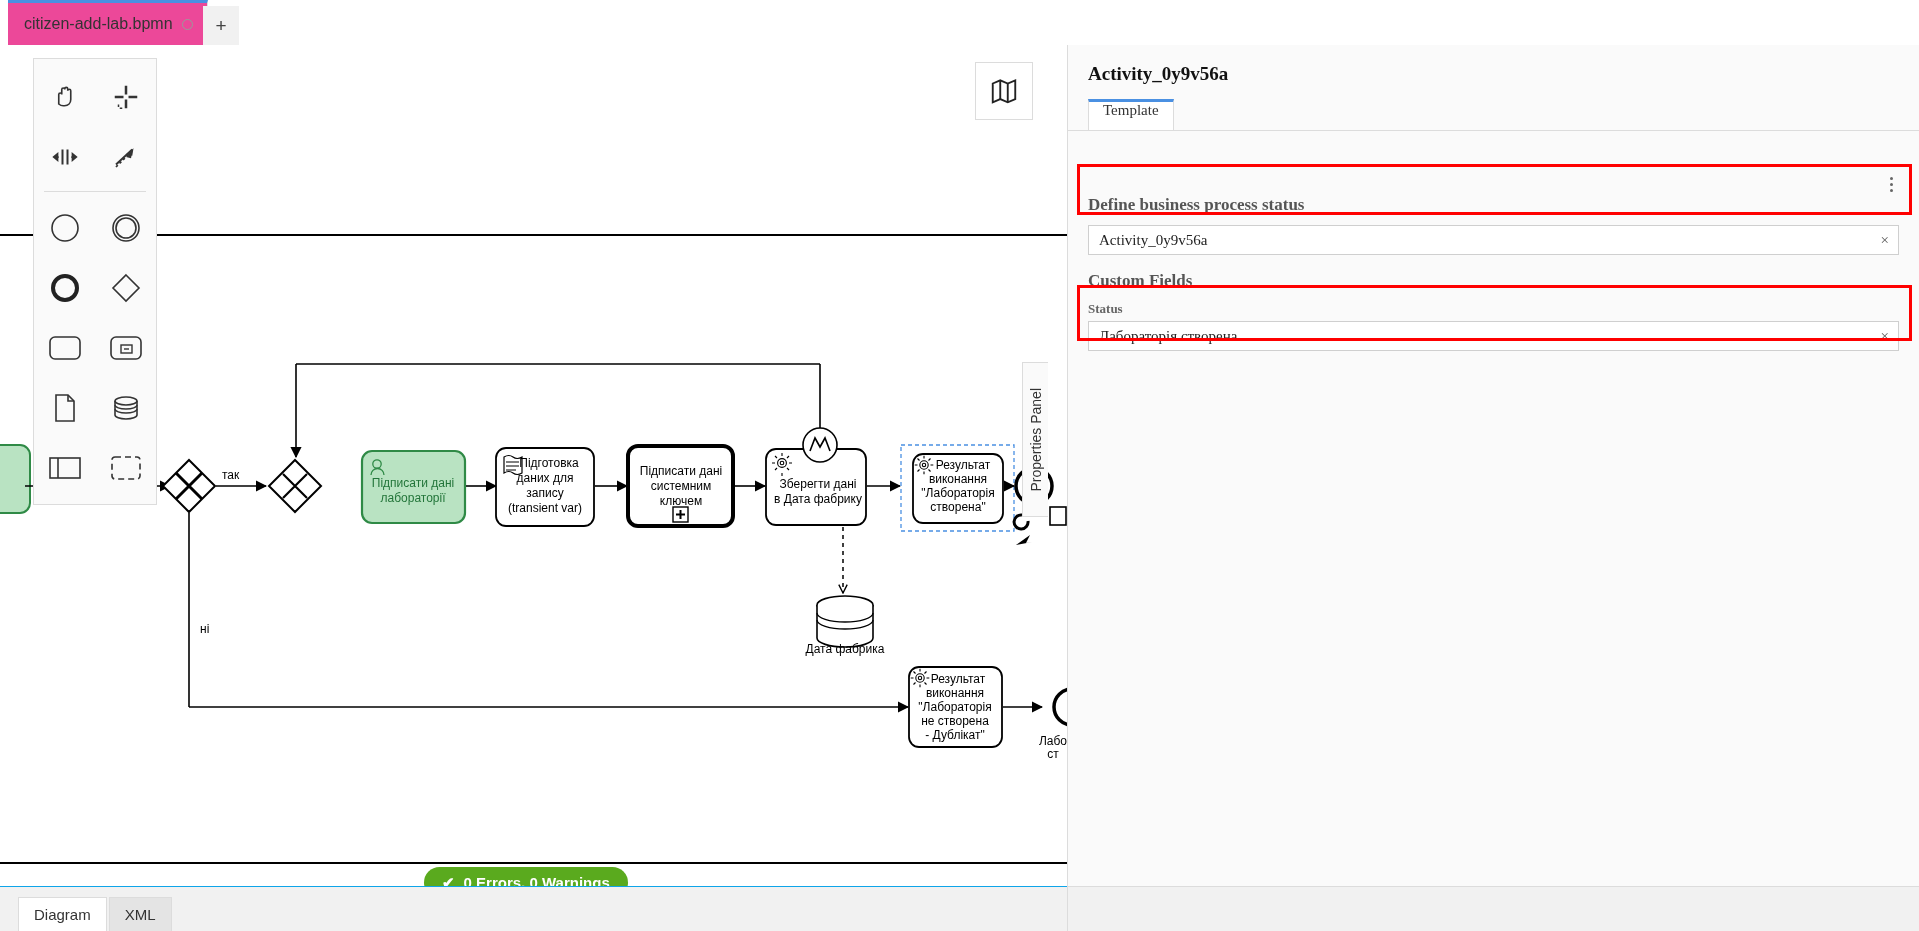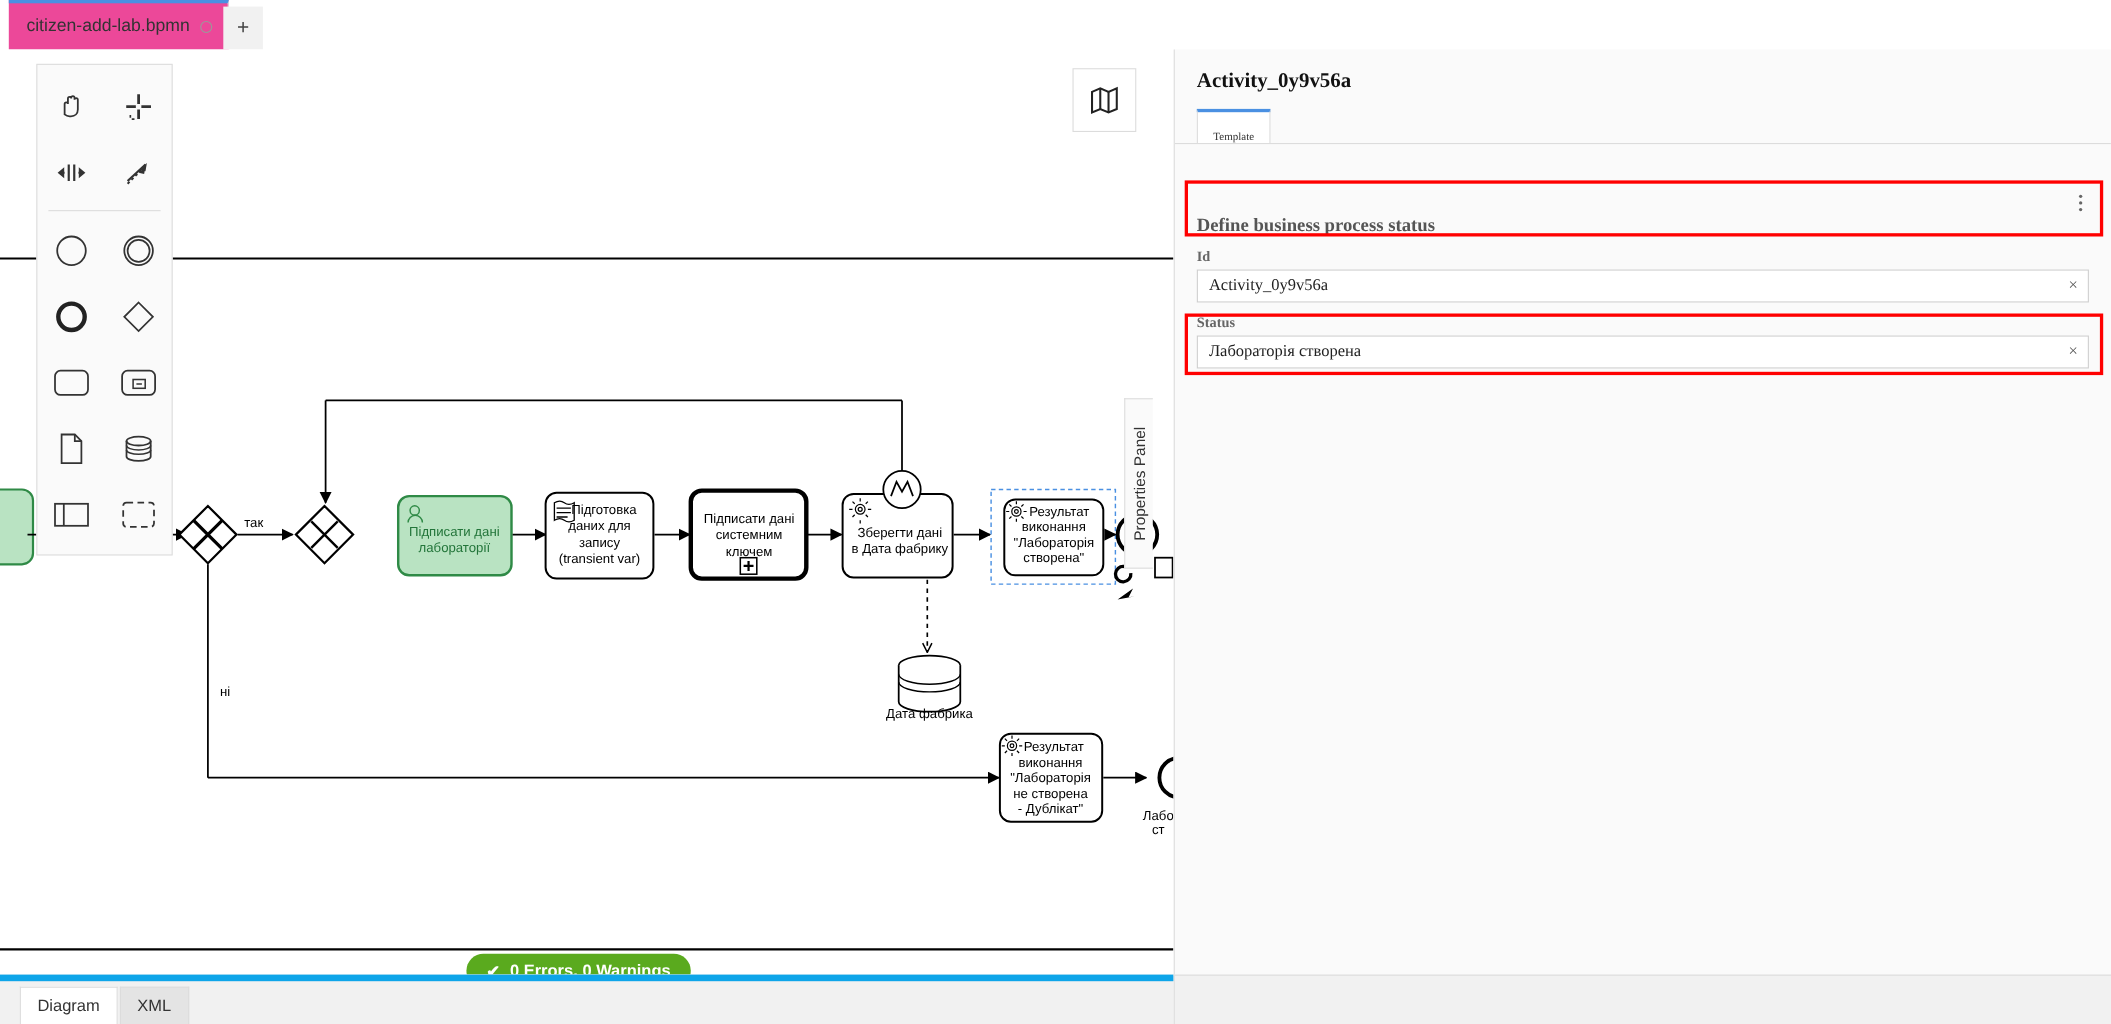--- a/index.html
+++ b/index.html
@@ -89,21 +89,21 @@
   }
   #panel-handle span {
     writing-mode: vertical-rl; transform: rotate(180deg);
     font-size: 14px; color: #333; white-space: nowrap;
   }
 
   
   #viewtabs {
     position: absolute; left: 0; top: 886px;
     width: 1067px; height: 45px;
-    background: #f1f1f1; border-top: 6px solid #0ea5e9;
+    background: #f1f1f1; border-top: 1px solid #0ea5e9;
     display: flex; align-items: flex-end; padding-left: 18px; gap: 2px;
   }
   .view-tab {
     height: 34px; padding: 0 15px;
     display: flex; align-items: center;
     font-size: 15px; color: #333; cursor: pointer;
     background: #e4e4e4; border: 1px solid #dcdcdc; border-bottom: none;
   }
   .view-tab.active { background: #ffffff; }
 
@@ -119,22 +119,22 @@
     margin: 18px 0 0 20px;
     font-size: 19px; font-weight: bold; color: #111;
   }
   #props-tabs {
     margin-top: 14px; padding-left: 20px;
     border-bottom: 1px solid #dcdcdc;
     display: flex; align-items: flex-end; height: 32px;
   }
   .ptab {
     height: 31px; padding: 0 14px;
-    display: flex; align-items: flex-end;
-    font-size: 10px; color: #333; cursor: pointer;
+    display: flex; align-items: flex-start;
+    font-size: 15px; color: #333; cursor: pointer;
     background: #fafafa;
     border: 1px solid transparent; border-bottom: none;
   }
   .ptab.active {
     background: #ffffff;
     border-color: #dcdcdc;
     border-top: 3px solid #4a90e2;
   }
 
   .group-head {
@@ -487,28 +487,28 @@
   <div class="group-head">
     <div class="group-title">Define business process status</div>
     <div class="kebab">
         <i></i>
         <i></i>
         <i></i>
       </div>
   </div>
 
   <div class="field">
-    <div class="field-label">Id</div>
     <div class="field-input">
       <span>Activity_0y9v56a</span>
       <span class="clear-x">×</span>
     </div>
   </div>
 
 
+  <div class="sub-title" style="padding-left:20px">Custom Fields</div>
 
   <div class="field">
     <div class="field-label">Status</div>
     <div class="field-input">
       <span>Лабораторія створена</span>
       <span class="clear-x">×</span>
     </div>
   </div>
 </div>
 

